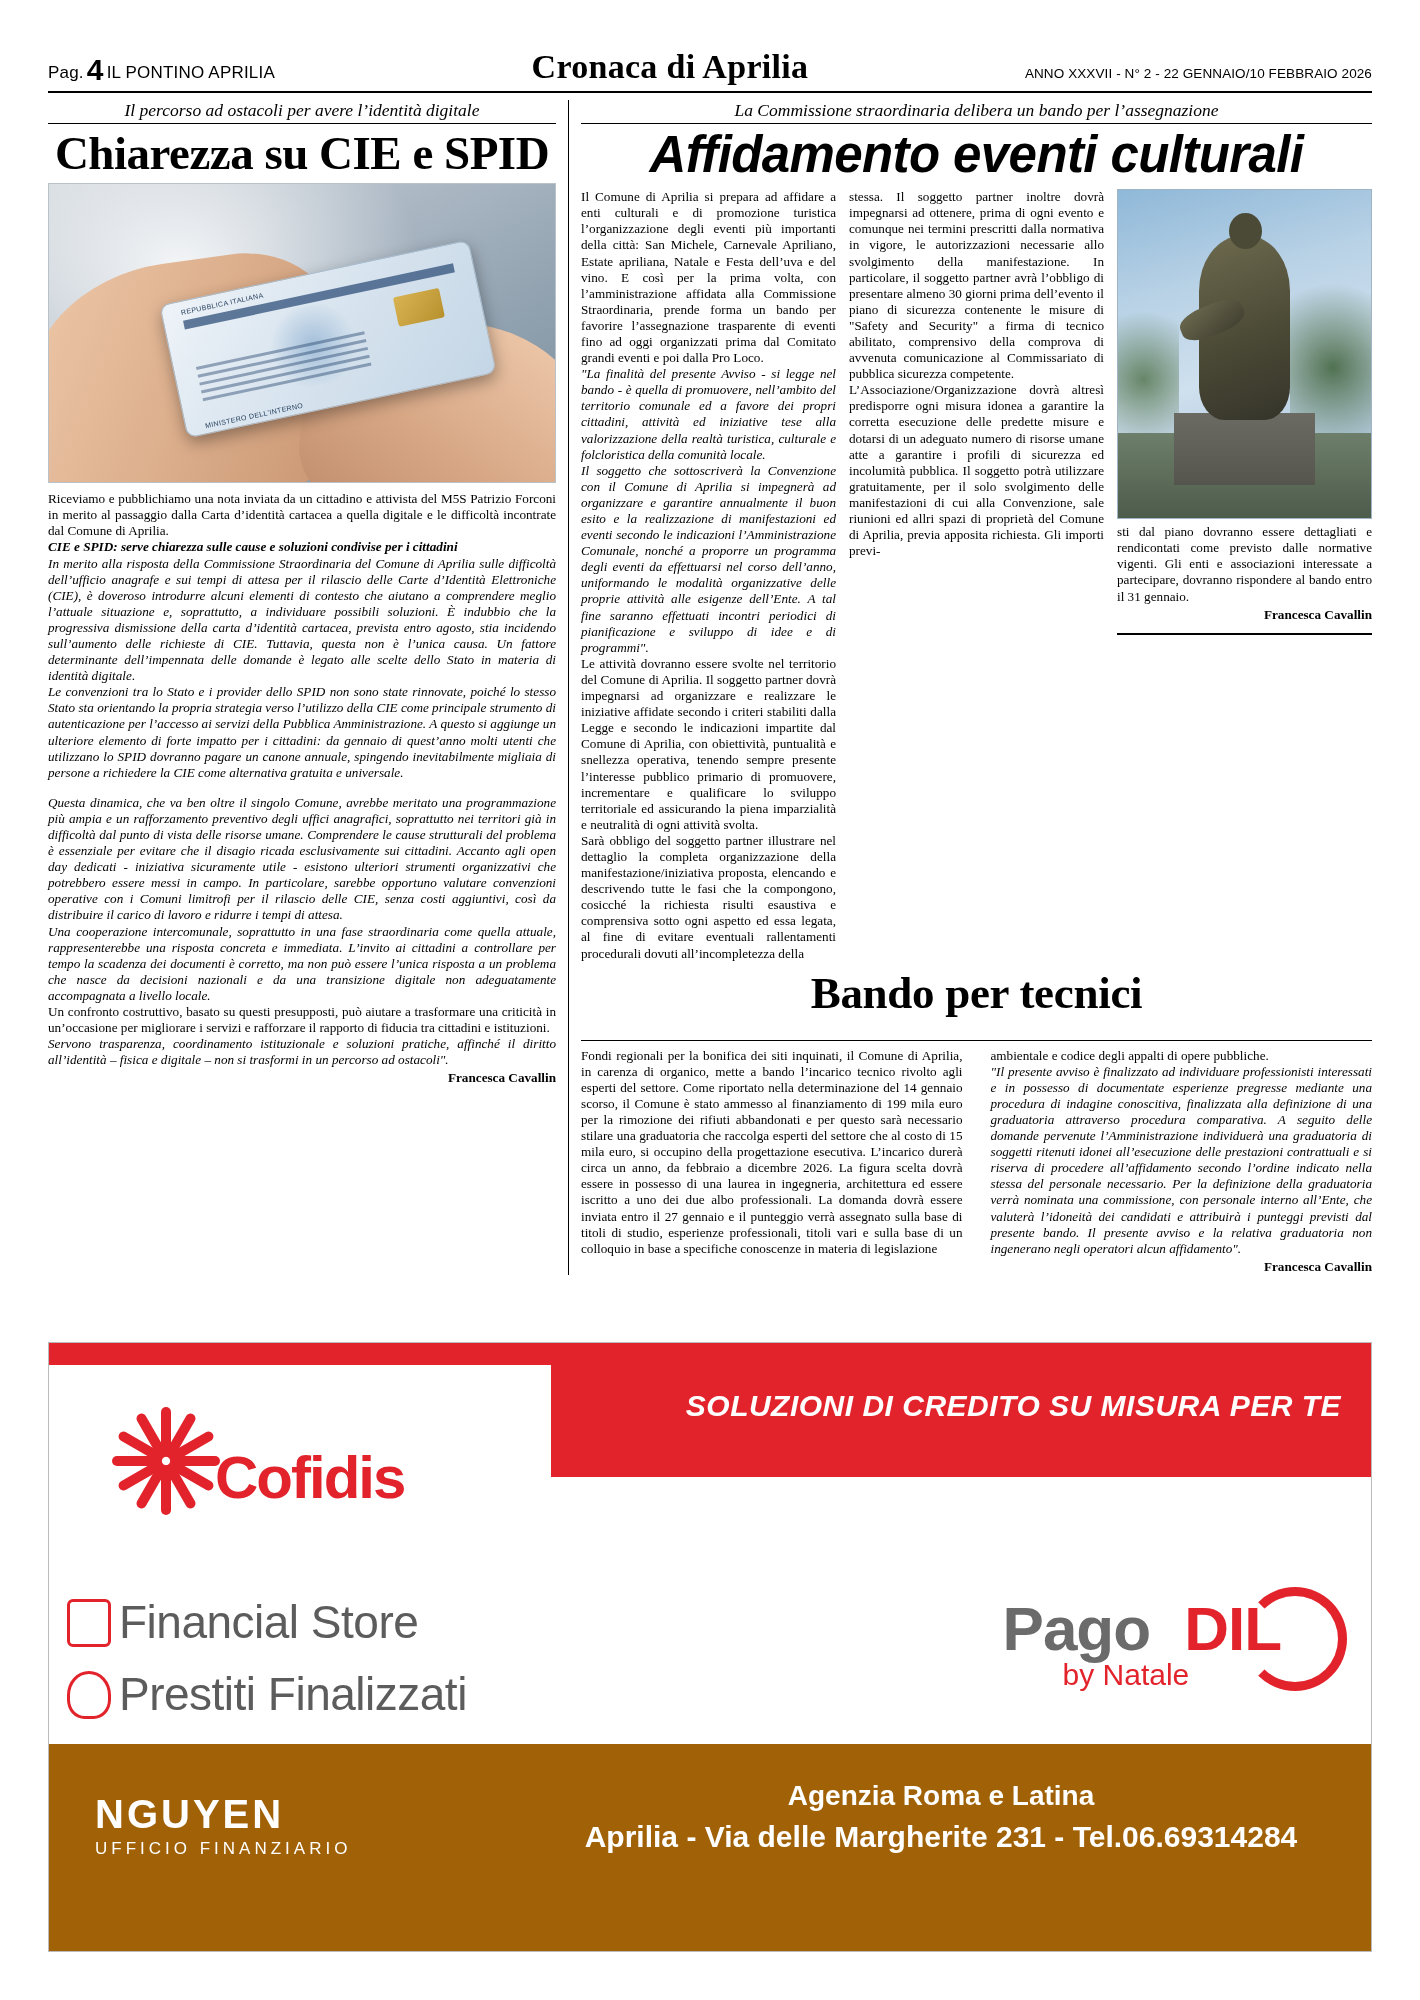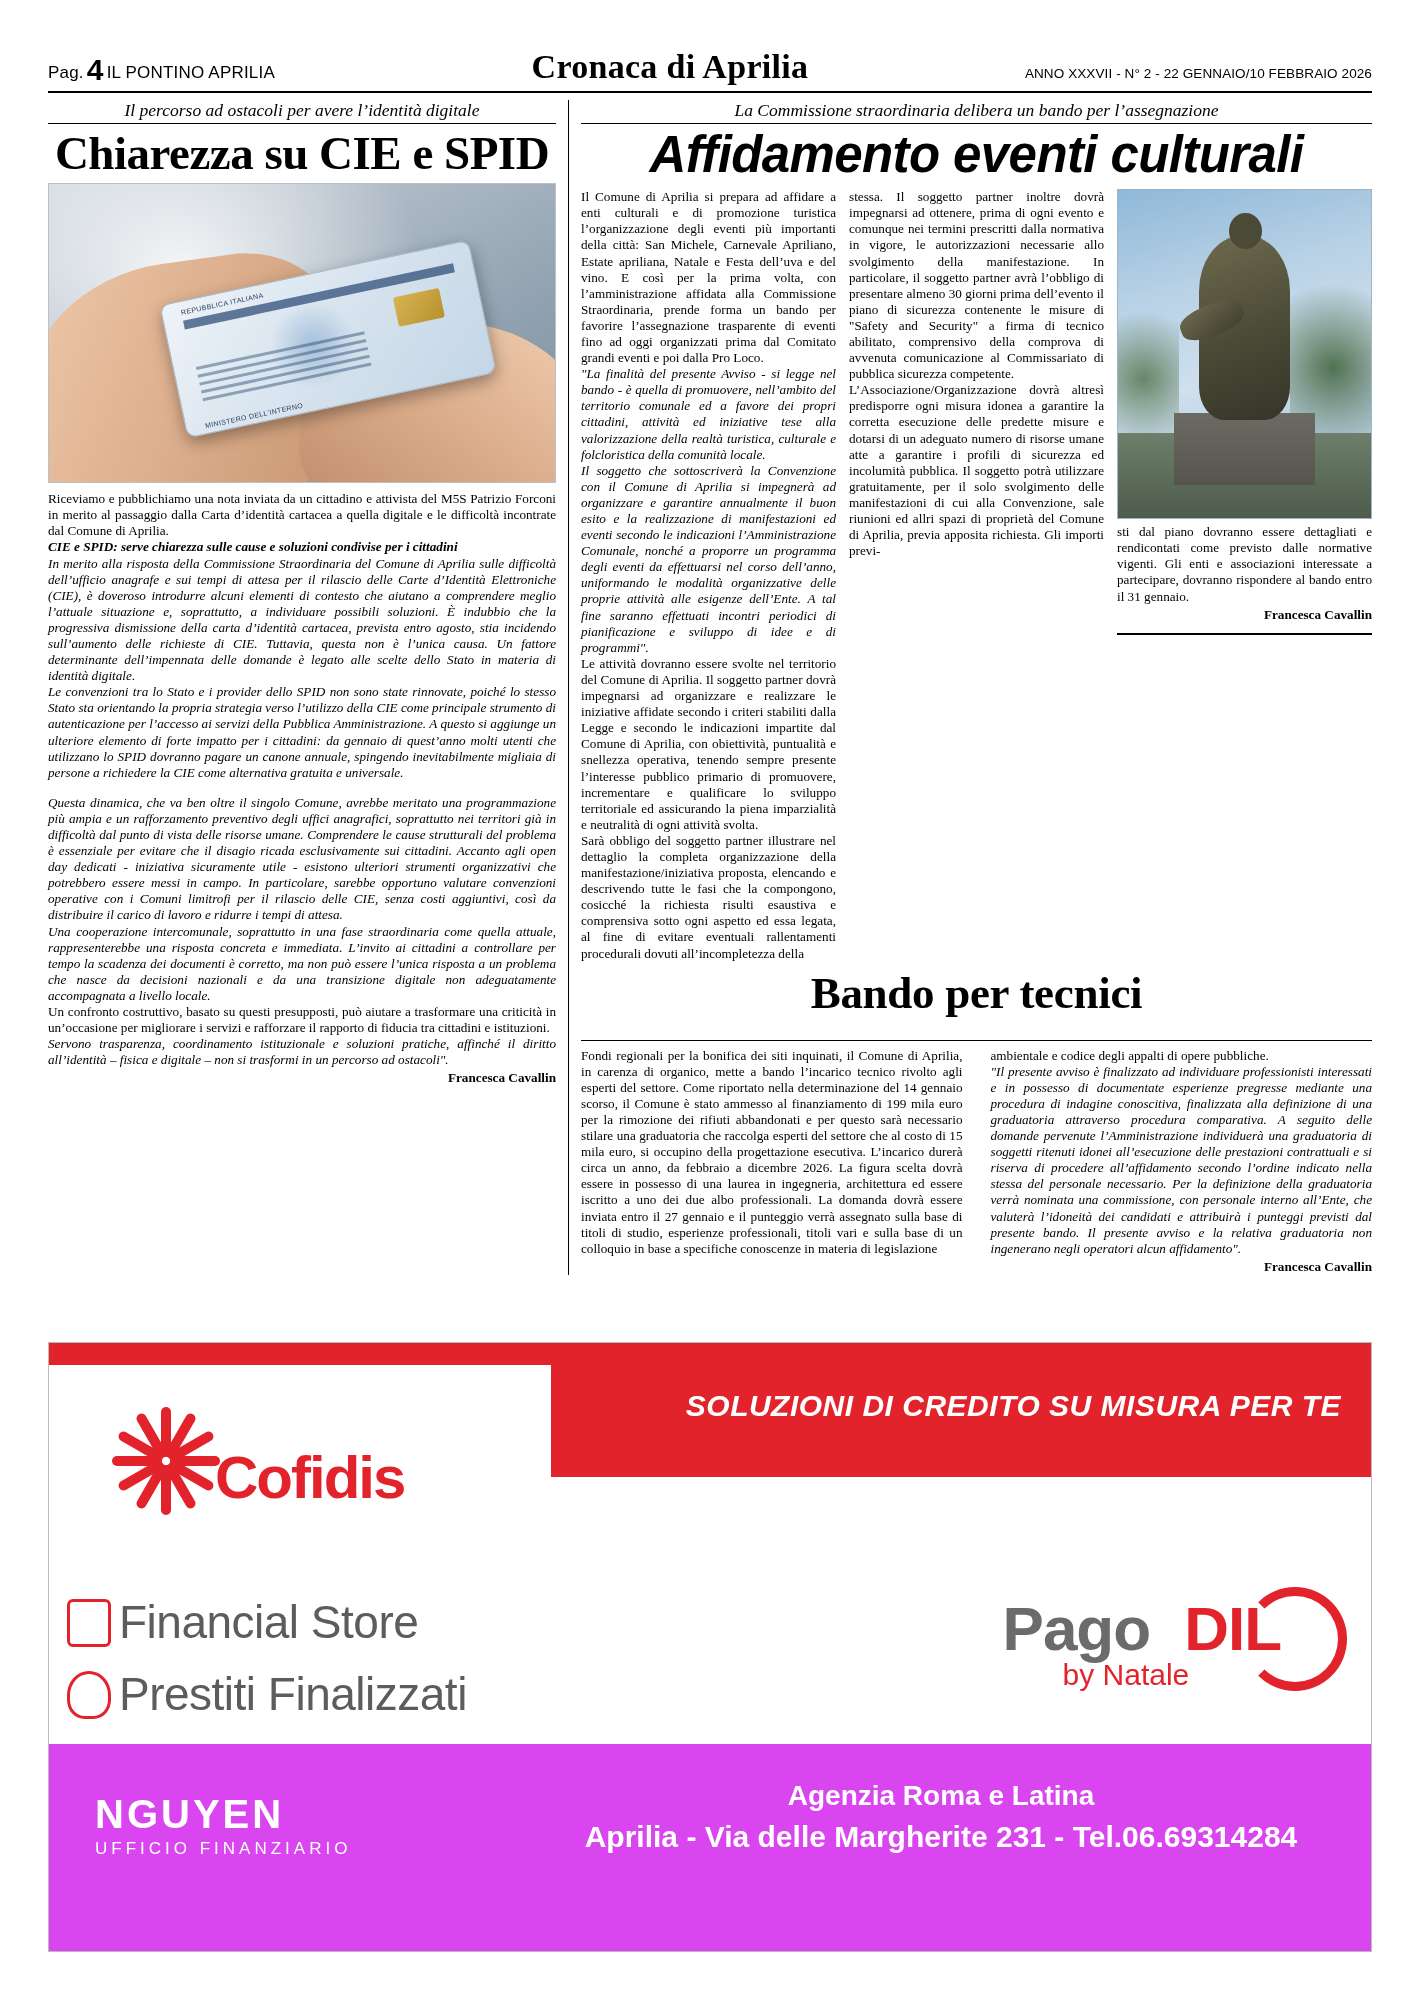--- a/index.html
+++ b/index.html
@@ -458,21 +458,21 @@
     height: 86px;
     border: 9px solid #e2232b;
     border-radius: 50%;
     border-left-color: transparent;
   }
   .ad-bottom {
     position: absolute;
     left: 0; bottom: 0;
     width: 100%;
     height: 34%;
-    background: #d946ef;
+    background: #a16207;
     color: #fff;
   }
   .nguyen {
     position: absolute;
     left: 46px;
     top: 48px;
     font-family: "Liberation Sans", sans-serif;
     color: #fff;
   }
   .nguyen .n1 {

